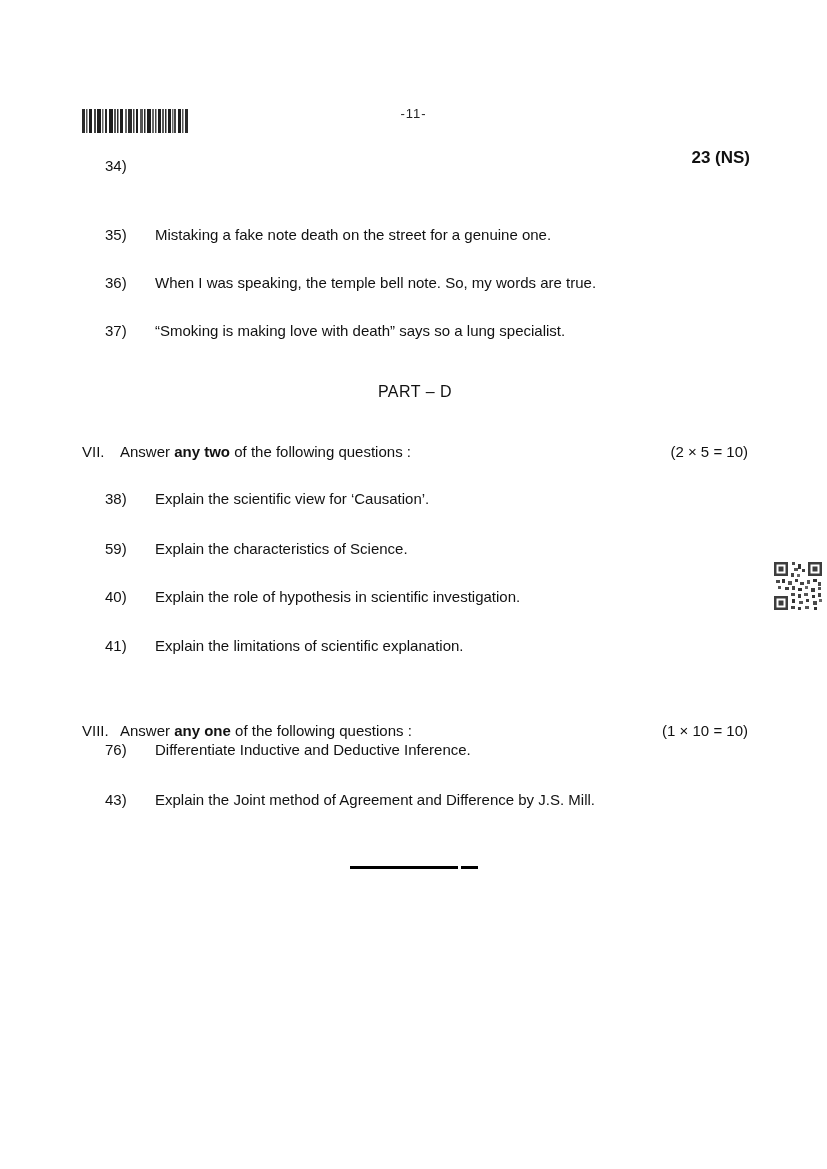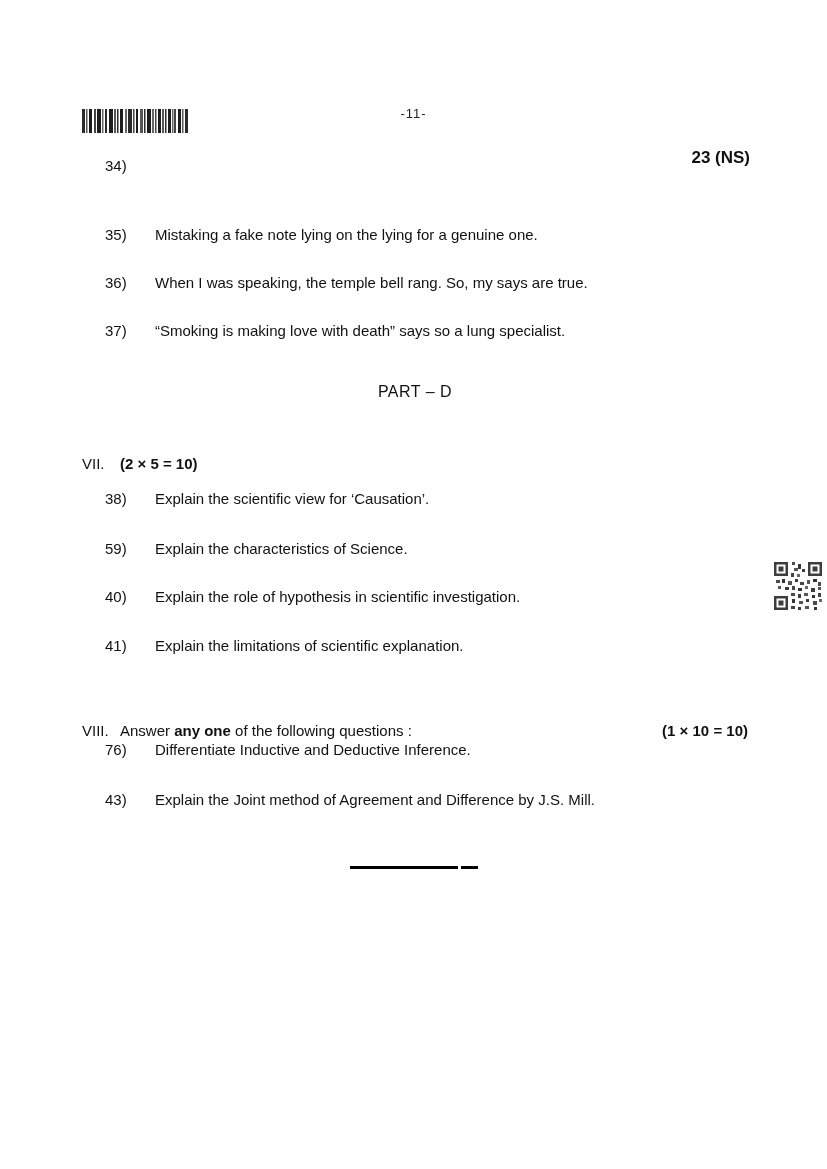--- a/index.html
+++ b/index.html
@@ -37,21 +37,21 @@
     font-size: 16px; font-weight: normal;
     letter-spacing: .5px;
   }
   .section-row {
     left: 82px; width: 666px;
     display: flex;
     font-size: 15px; line-height: 21px;
   }
   .sec-roman { width: 38px; flex: 0 0 38px; }
   .sec-text { flex: 1; }
-  .sec-marks { font-weight: bold; white-space: nowrap; }
+  .sec-marks { font-weight: normal; white-space: nowrap; }
   .end-rule { top: 866px; left: 350px; display: flex; }
   .rule-seg { height: 3px; background: #000; }
   .rule-seg.long { width: 108px; }
   .rule-gap { width: 3px; height: 3px; background: transparent; }
   .rule-seg.short { width: 17px; }
   .qr-wrap { top: 560px; left: 772px; }
   b.inline-bold { font-weight: bold; }
 </style>
 </head>
 <body>
@@ -94,37 +94,38 @@
 <div class="abs paper-code">23 (NS)</div>
 
 <div class="abs q-row" style="top:155px">
   <div class="q-num">34)</div>
   <div class="q-text">
   </div>
 </div>
 
 <div class="abs q-row" style="top:224px">
   <div class="q-num">35)</div>
-  <div class="q-text">Mistaking a fake note lying on the lying for a genuine one.</div>
+  <div class="q-text">Mistaking a fake note death on the street for a genuine one.</div>
 </div>
 
 <div class="abs q-row" style="top:272px">
   <div class="q-num">36)</div>
-  <div class="q-text">When I was speaking, the temple bell rang. So, my says are true.</div>
+  <div class="q-text">When I was speaking, the temple bell note. So, my words are true.</div>
 </div>
 
 <div class="abs q-row" style="top:320px">
   <div class="q-num">37)</div>
   <div class="q-text">“Smoking is making love with death” says so a lung specialist.</div>
 </div>
 
 <div class="abs part-heading" style="top:383px">PART – D</div>
 
-<div class="abs section-row" style="top:453px">
+<div class="abs section-row" style="top:441px">
   <div class="sec-roman">VII.</div>
+  <div class="sec-text"><span>Answer </span><b class="inline-bold">any two</b><span> of the following questions :</span></div>
   <div class="sec-marks">(2 × 5 = 10)</div>
 </div>
 
 <div class="abs q-row" style="top:488px">
   <div class="q-num">38)</div>
   <div class="q-text">Explain the scientific view for ‘Causation’.</div>
 </div>
 
 <div class="abs q-row" style="top:538px">
   <div class="q-num">59)</div>

